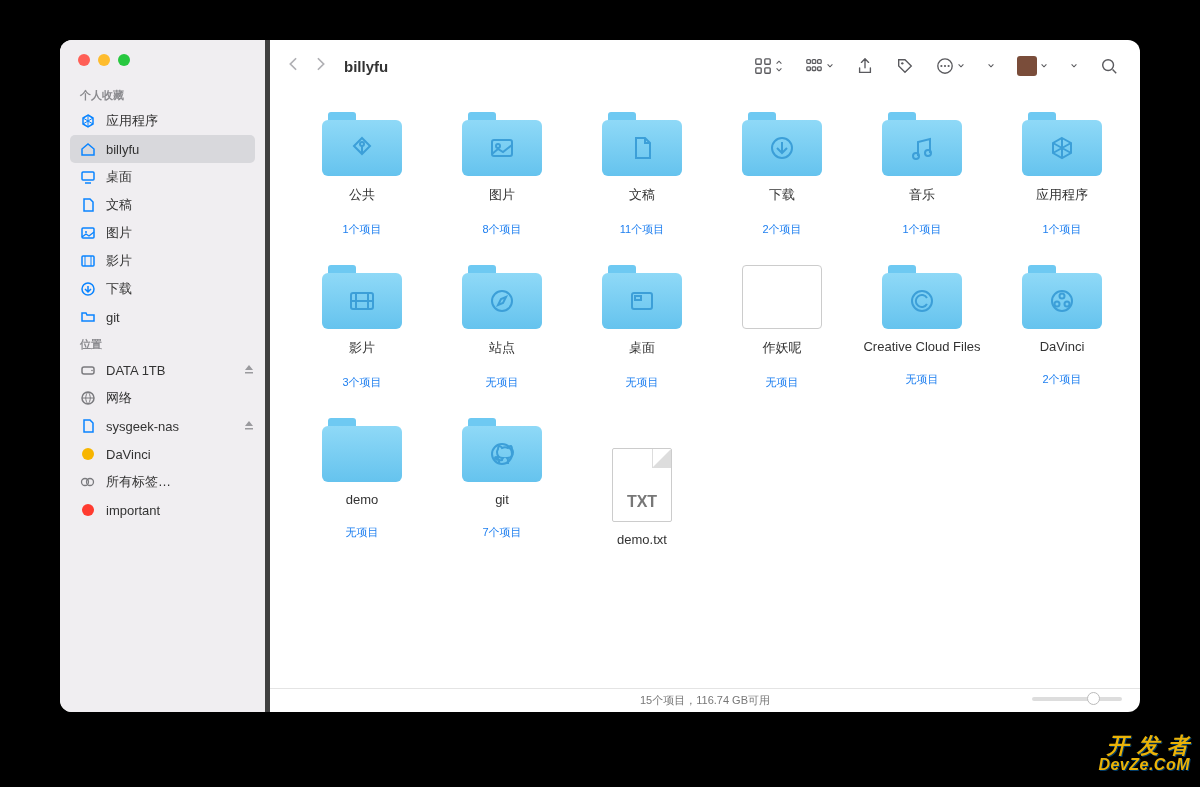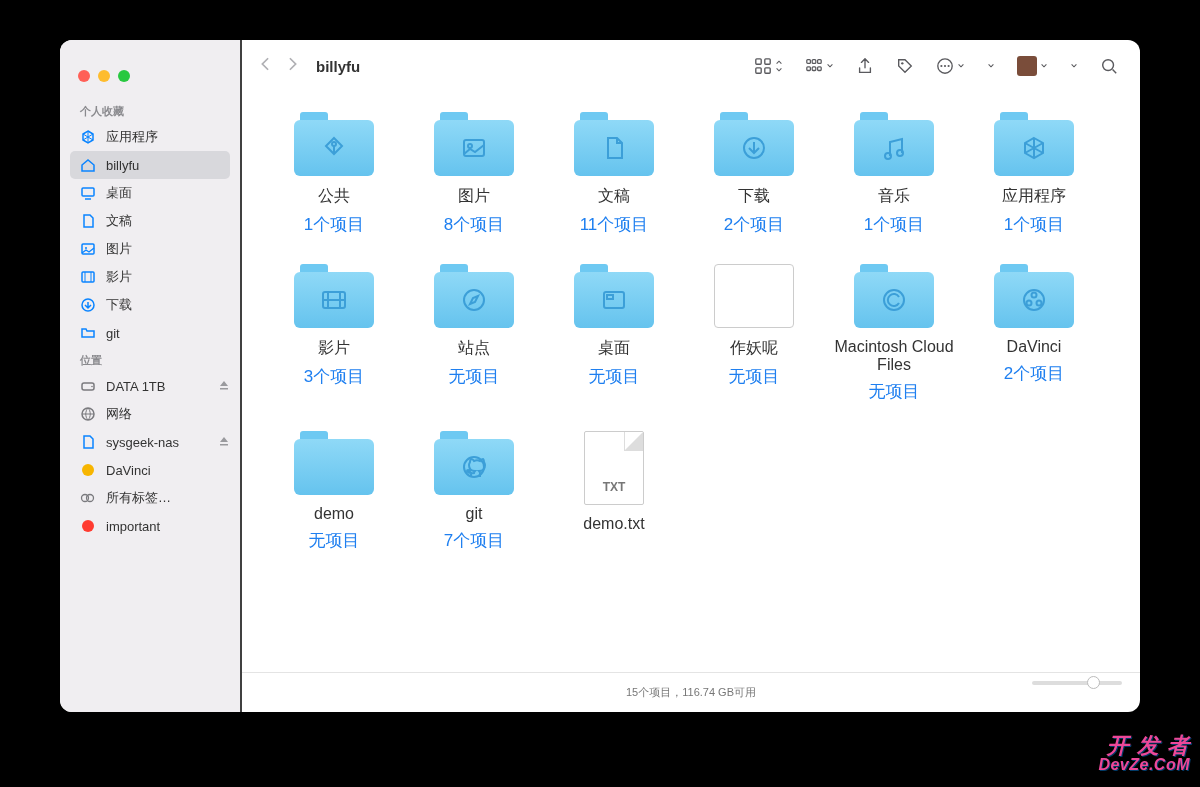--- a/index.html
+++ b/index.html
@@ -1,18 +1,18 @@
 <!DOCTYPE html>
 <html><head>
 <meta charset="utf-8">
 <style>
   * { box-sizing: border-box; margin: 0; padding: 0; }
   body { background: #000; font-family: -apple-system, "Helvetica Neue", Arial, sans-serif; width: 1200px; height: 787px; position: relative; }
   .window { position: absolute; left: 60px; top: 40px; width: 1080px; height: 672px; background: #fff; border-radius: 12px; display: flex; overflow: hidden; box-shadow: 0 10px 40px rgba(0,0,0,.5); }
-  .sidebar { width: 182px; background: #f0eef1; border-right: 2px solid #404040; display: flex; flex-direction: column; padding-top: 30px; }
+  .sidebar { width: 210px; background: #f0eef1; border-right: 5px solid #404040; display: flex; flex-direction: column; padding-top: 14px; }
   .traffic { display: flex; gap: 8px; padding: 0 0 16px 18px; }
   .dot { width: 12px; height: 12px; border-radius: 50%; }
   .close-dot { background:#ff5f57; } .min-dot { background:#febc2e; } .max-dot { background:#28c840; }
   .sb-section-label { color:#8a8a8e; font-size:11px; font-weight:600; padding: 6px 0 4px 20px; }
   .sb-item { display:flex; align-items:center; gap:10px; height:28px; padding:0 10px 0 20px; font-size:13px; color:#333; cursor:default; }
   .sb-item.selected { background:#d8d8dc; border-radius:5px; margin:0 10px; padding-left:10px; }
   .sb-icon { width:16px; height:16px; display:flex; align-items:center; justify-content:center; color:#0a84ff; flex-shrink:0; }
   .sb-icon.gray { color:#7a7a7e; }
   .sb-eject { margin-left:auto; color:#9a9a9e; }
   .sb-tag-dot { width:12px; height:12px; border-radius:50%; }
@@ -26,32 +26,32 @@
   .tb-btn svg { width:18px; height:18px; }
   .chev-sm { width:8px !important; height:16px !important; }
   .avatar { width:20px; height:20px; border-radius:3px; background:#7a4d3a; }
   .content { flex:1; overflow:auto; padding: 20px 6px 10px 22px; }
   .grid { display:flex; flex-wrap:wrap; gap: 28px 0; }
   .item { width:140px; display:flex; flex-direction:column; align-items:center; text-align:center; }
   .folder { width:80px; height:64px; position:relative; }
   .folder .tab { position:absolute; top:0; left:6px; width:28px; height:12px; background:#6ec9f2; border-radius:3px 3px 0 0; }
   .folder .body { position:absolute; top:8px; left:0; width:80px; height:56px; background:linear-gradient(#8fd9f7,#65c3ee); border-radius:6px; display:flex; align-items:center; justify-content:center; }
   .folder .body svg { width:30px; height:30px; stroke:#3c9fd8; fill:none; stroke-width:2; }
-  .name { font-size:16px; color:#333; margin-top:10px; max-width:130px; overflow-wrap:break-word; }
-  .sub { font-size:17px; color:#1e7ff0; margin-top:6px; }
+  .name { font-size:13px; color:#333; margin-top:10px; max-width:130px; overflow-wrap:break-word; }
+  .sub { font-size:11px; color:#1e7ff0; margin-top:18px; }
   .img-thumb { width:80px; height:64px; border:1px solid #ccc; border-radius:4px; background:#fff; display:flex; flex-direction:column; align-items:center; justify-content:center; font-size:10px; color:#555; position:relative; overflow:hidden;gap:44px; }
   .img-thumb .hat { width:30px; height:16px; background:#c22; border-radius:50% 50% 0 0; margin-bottom:-2px;}
   .img-thumb .face { width:26px; height:22px; background:#f5e5d0; border-radius:50%; }
   .img-thumb .caption { font-size:8px; margin-top:3px; color:#333;}
-  .txt-thumb { width:60px; height:74px; background:#fff; border:1px solid #ccc; border-radius:2px; position:relative; display:flex; align-items:flex-end; justify-content:center; padding-bottom:10px; font-size:12px; color:#777; font-weight:600; }
+  .txt-thumb { width:60px; height:74px; background:#fff; border:1px solid #ccc; border-radius:2px; position:relative; display:flex; align-items:flex-end; justify-content:center; padding-bottom:10px; font-size:16px; color:#777; font-weight:600;margin-top:30px; }
   .txt-thumb::before { content:""; position:absolute; top:0; right:0; width:18px; height:18px; background:linear-gradient(135deg,#fff 48%, #ddd 52%); border-left:1px solid #ddd; border-bottom:1px solid #ddd; }
-  .statusbar { height:40px; border-top:1px solid #e4e4e4; display:flex; align-items:center; justify-content:center; font-size:11px; color:#777; position:relative; }
+  .statusbar { height:24px; border-top:1px solid #e4e4e4; display:flex; align-items:center; justify-content:center; font-size:11px; color:#777; position:relative; }
   .zoom-slider { position:absolute; right:18px; top:8px; width:90px; height:4px; background:#ddd; border-radius:2px; }
   .zoom-knob { position:absolute; right:40px; top:3px; width:13px; height:13px; background:#fff; border:1px solid #bbb; border-radius:50%; }
-  .watermark { position:absolute; right:10px; bottom:14px; color:#ec4899; font-family:"Arial Black",sans-serif; font-weight:900; font-style:italic; font-size:22px; line-height:1; text-align:right; text-shadow:1px 1px 0 #003a66; letter-spacing:1px; }
+  .watermark { position:absolute; right:10px; bottom:14px; color:#eab308; font-family:"Arial Black",sans-serif; font-weight:900; font-style:italic; font-size:22px; line-height:1; text-align:right; text-shadow:1px 1px 0 #003a66; letter-spacing:1px; }
   .watermark .line2 { font-size:16px; letter-spacing:0.5px; }
 </style>
 </head>
 <body>
 
 <div class="window">
 
   <div class="sidebar">
     <div class="traffic">
       <div class="dot close-dot"></div>
@@ -403,21 +403,21 @@
           <div class="item">
             <div class="folder">
               <div class="tab"></div>
               <div class="body">
                 <svg viewBox="0 0 30 28">
                   <circle cx="15" cy="14" r="10"></circle>
                   <path d="M20 11a6 6 0 100 6"></path>
                 </svg>
               </div>
             </div>
-            <div class="name">Macintosh Cloud Files</div>
+            <div class="name">Creative Cloud Files</div>
             <div class="sub">无项目</div>
           </div>
           <div class="item">
             <div class="folder">
               <div class="tab"></div>
               <div class="body">
                 <svg viewBox="0 0 30 28">
                   <circle cx="15" cy="14" r="10"></circle>
                   <circle cx="15" cy="9" r="2.5"></circle>
                   <circle cx="10" cy="17" r="2.5"></circle>

